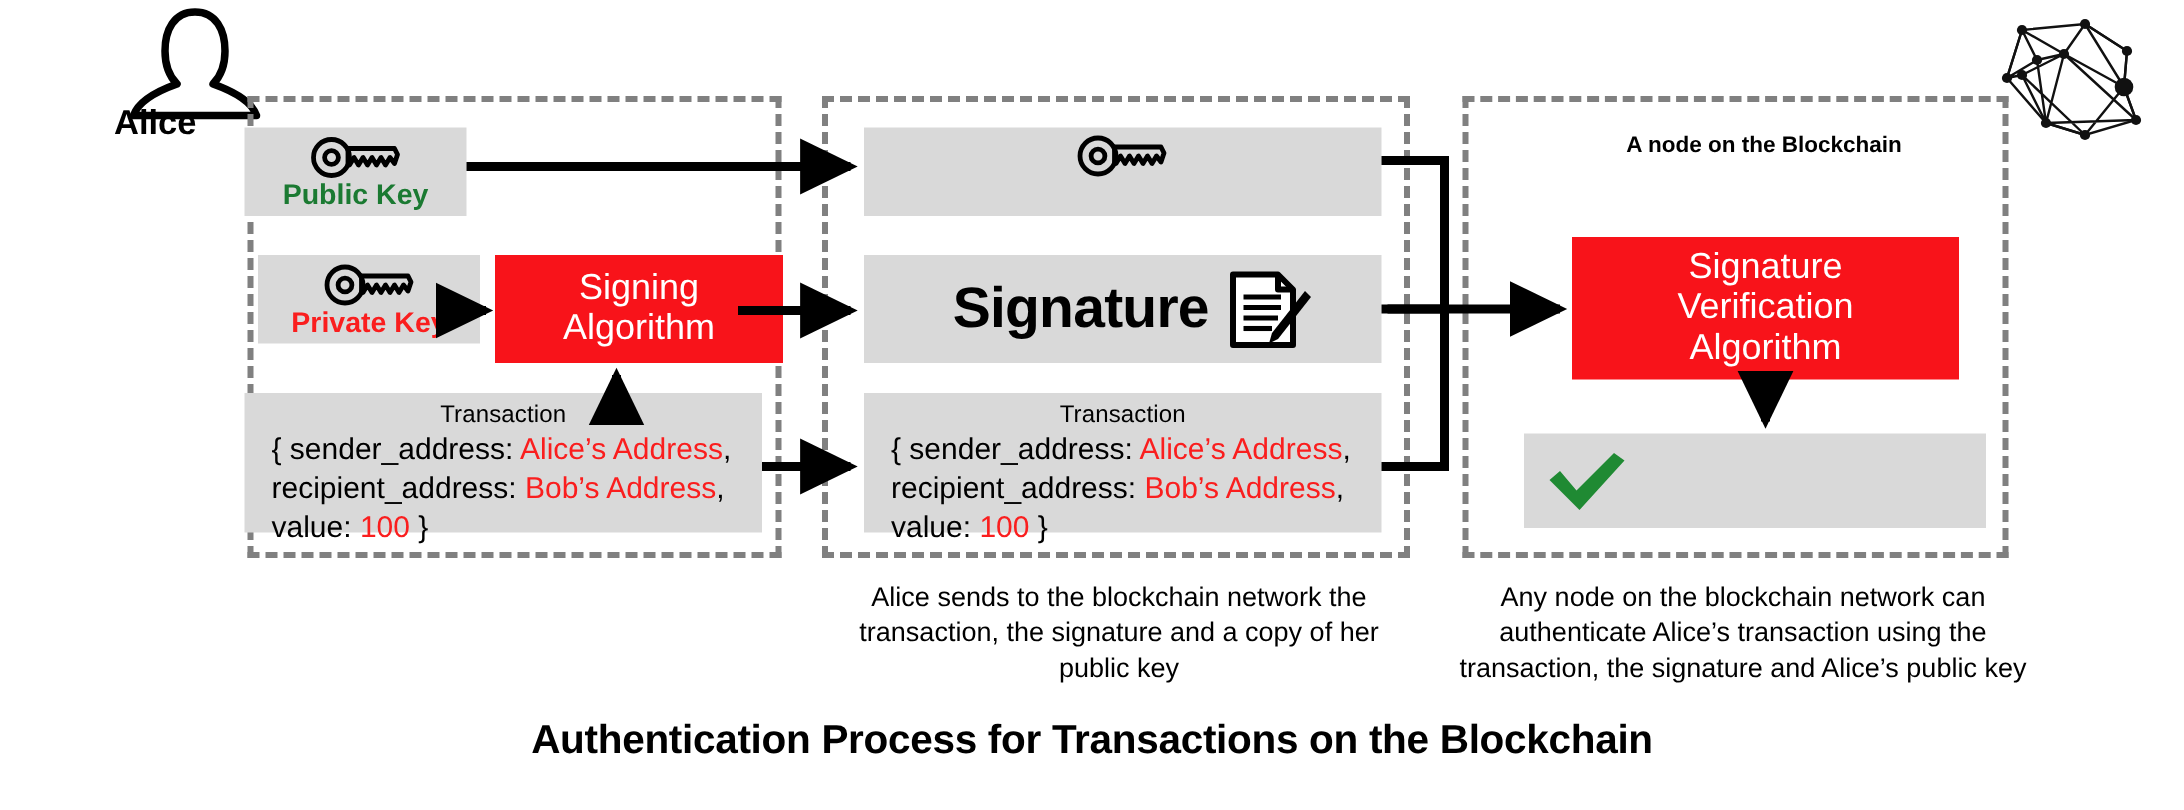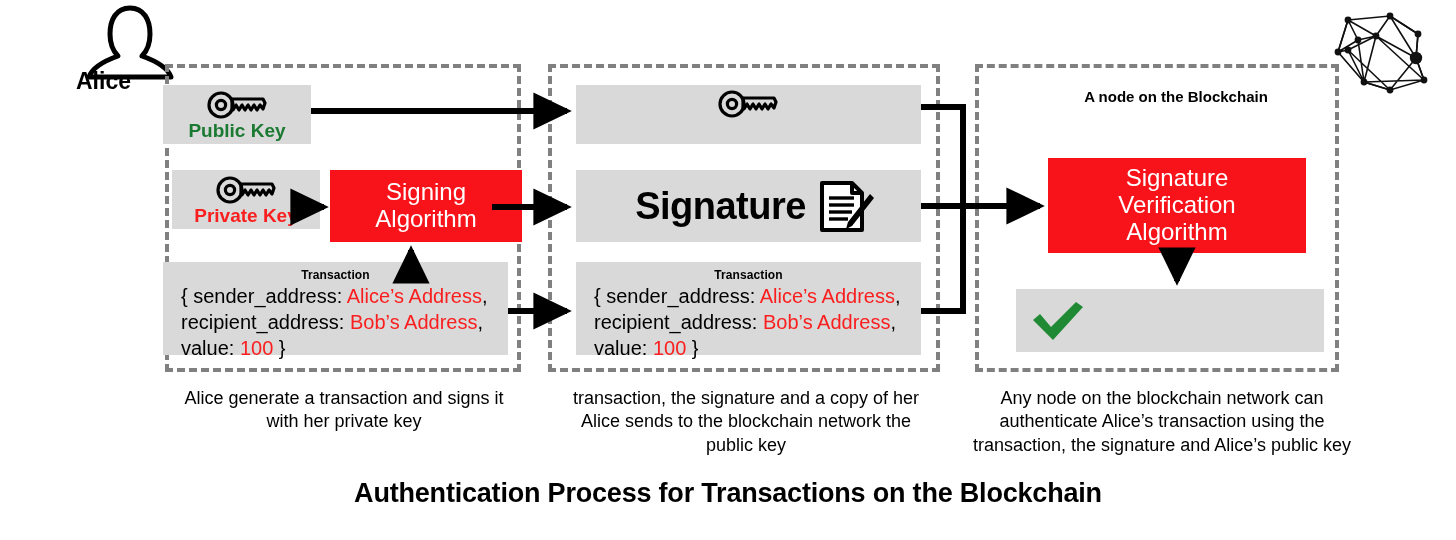--- a/index.html
+++ b/index.html
@@ -49,21 +49,21 @@
   }
   .green{color:#1b7a32;}
   .red{color:#fa1e1e;}
 
   
   .txbox{
     align-items:flex-start;justify-content:flex-start;
     padding:6px 0 0 0;
   }
   .txtitle{
-    width:100%;text-align:center;font-weight:bold;font-size:12px;
+    width:100%;text-align:center;font-weight:normal;font-size:16px;
     letter-spacing:.1px;margin-bottom:1px;
   }
   .txline{
     font-size:20px;line-height:1.30;padding-left:18px;white-space:nowrap;
   }
 
   
   .caption{
     position:absolute;text-align:center;
     font-size:18px;line-height:1.30;color:#000;
@@ -244,28 +244,24 @@
       <path d="M921 206 L963 206"></path>
 
       <path d="M921 311 L963 311 L963 206"></path>
 
       <line x1="925" y1="206" x2="1040" y2="206" marker-end="url(#ah)"></line>
 
       <line x1="1177" y1="253" x2="1177" y2="281" marker-end="url(#ah)"></line>
     </g>
   </svg>
 
-  <div class="caption" style="left:146px;top:387px;width:396px;">
-    <div>Alice generate a transaction and signs it</div>
-    <div>with her private key</div>
-  </div>
 
   <div class="caption" style="left:546px;top:387px;width:400px;">
+    <div>Alice sends to the blockchain network the</div>
     <div>transaction, the signature and a copy of her</div>
-    <div>Alice sends to the blockchain network the</div>
     <div>public key</div>
   </div>
 
   <div class="caption" style="left:962px;top:387px;width:400px;">
     <div>Any node on the blockchain network can</div>
     <div>authenticate Alice’s transaction using the</div>
     <div>transaction, the signature and Alice’s public key</div>
   </div>
 
   <div id="bottom-title" class="nosel">Authentication Process for Transactions on the Blockchain</div>

